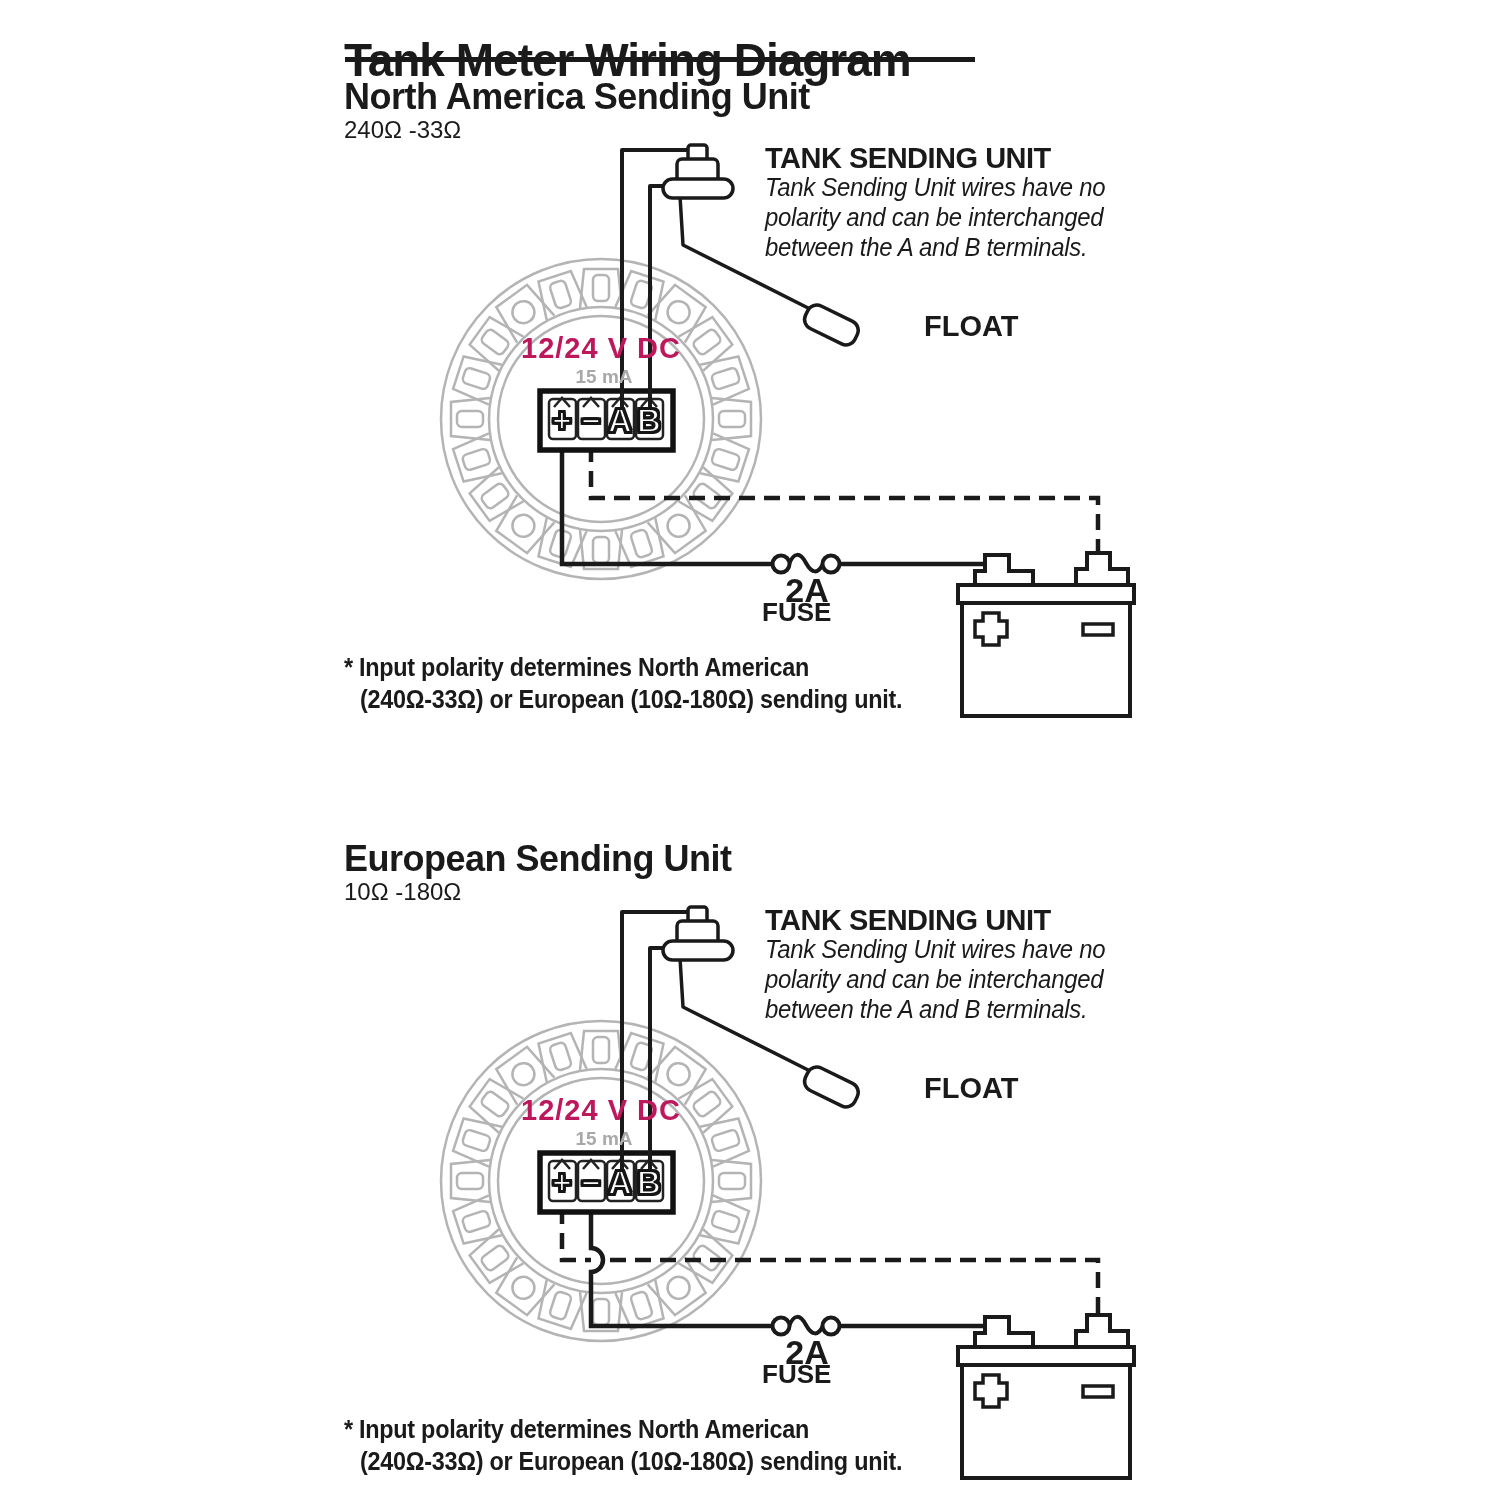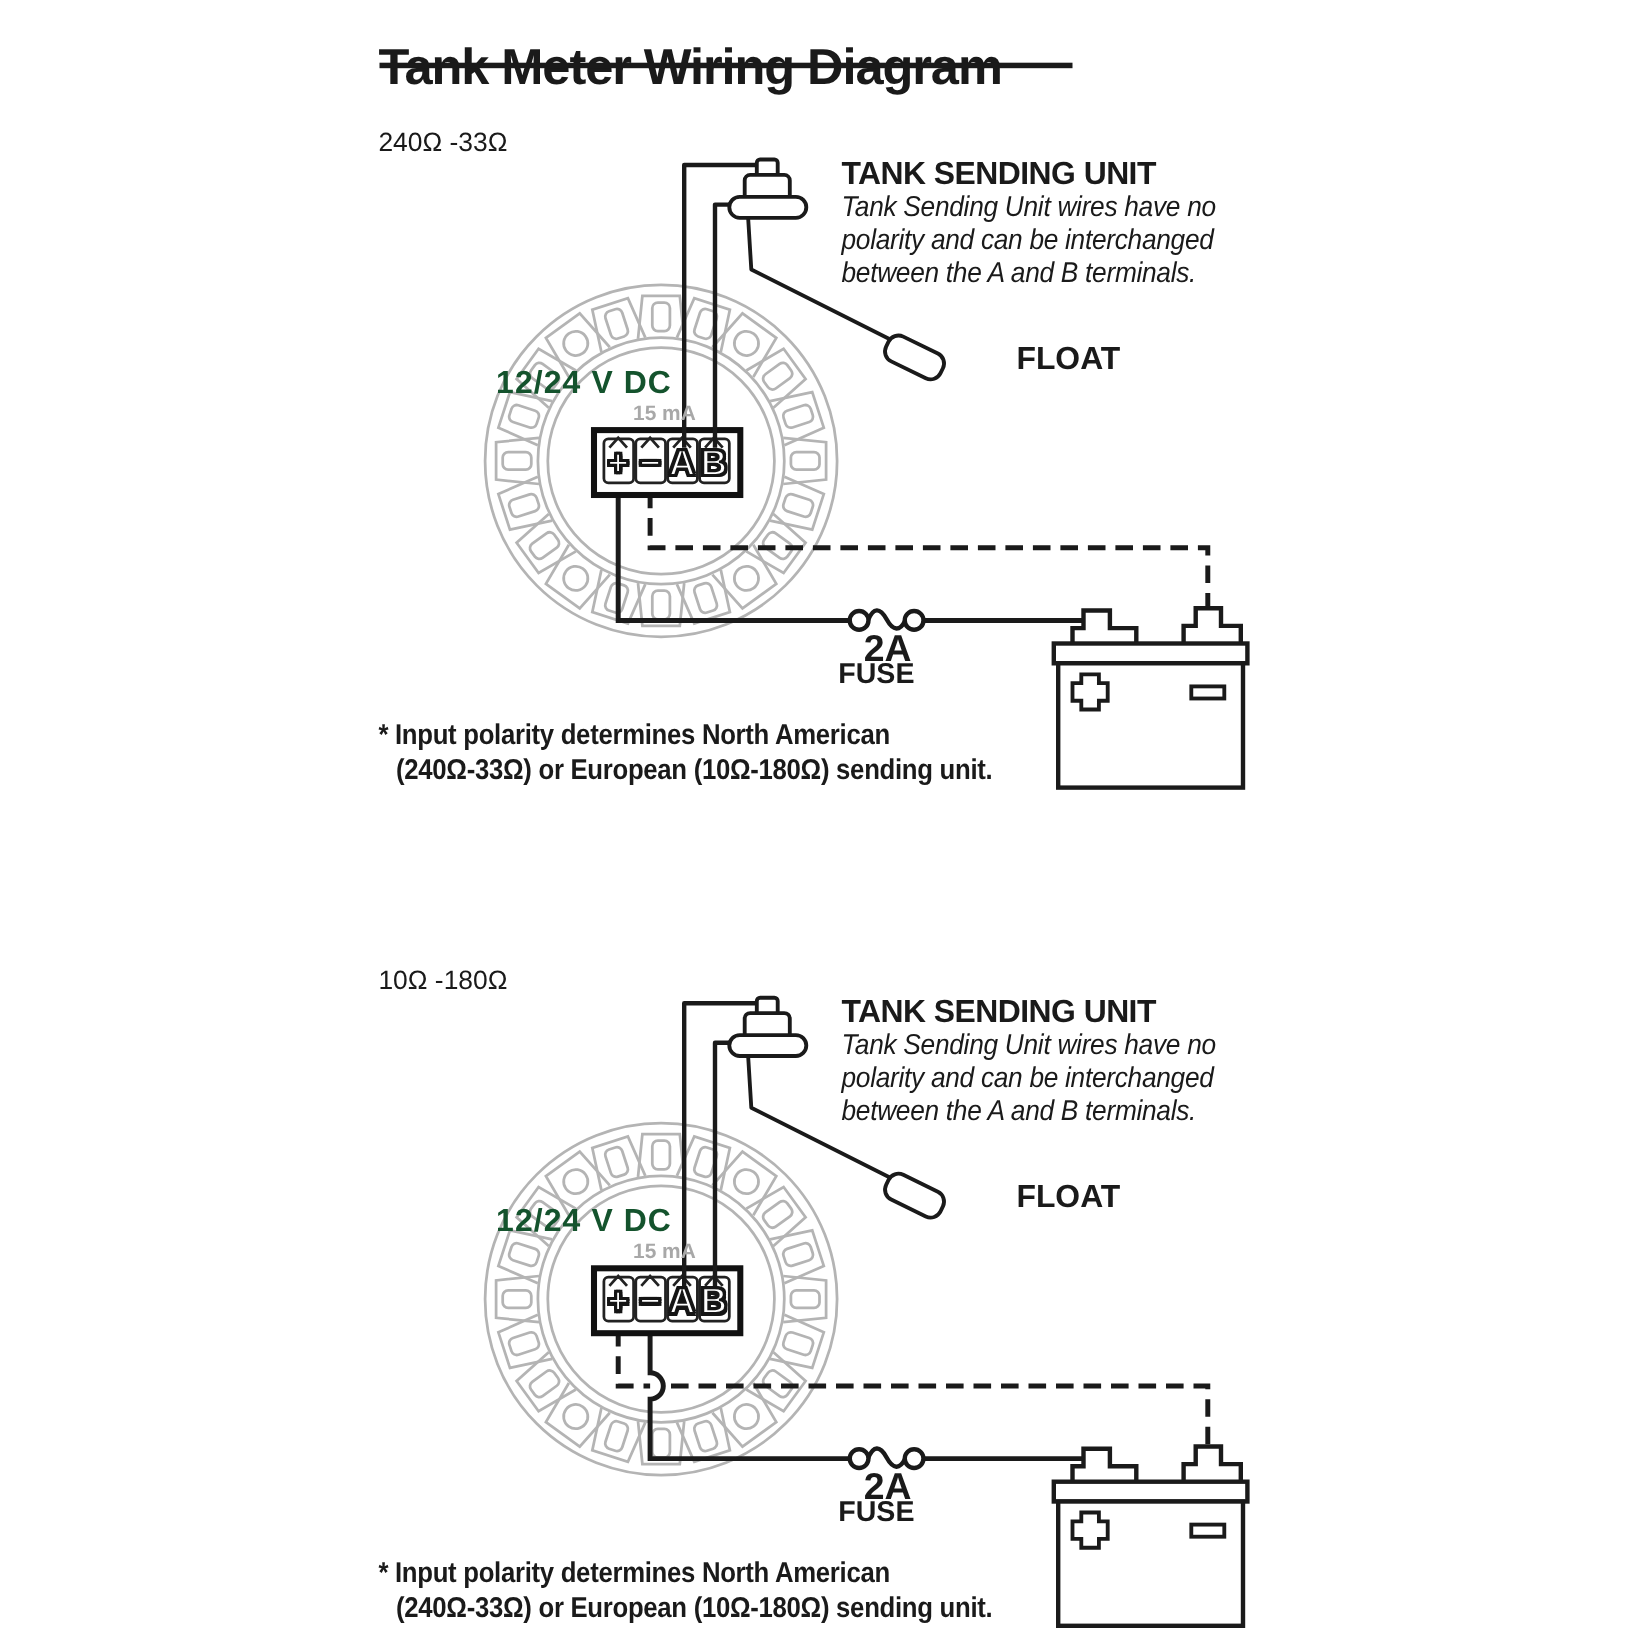--- a/index.html
+++ b/index.html
@@ -13,22 +13,22 @@
   .sec-eu{top:830px;height:667px;}
   .art{left:0;top:0;}
   .sec-title{left:344px;top:8px;font-size:36px;font-weight:bold;letter-spacing:-0.5px;}
   .sec-range{left:344px;top:48px;font-size:24px;}
   .tsu-h{left:765px;top:74px;font-size:29px;font-weight:bold;letter-spacing:-0.5px;}
   .tsu-note{left:765px;top:104px;font-size:26px;font-style:italic;line-height:30px;
             transform:scaleX(0.92);transform-origin:0 0;letter-spacing:-0.3px;}
   .float-lb{left:924px;top:242px;font-size:29px;font-weight:bold;}
   .fuse-amp{left:762px;top:503px;width:90px;text-align:center;font-size:34px;font-weight:bold;}
   .fuse-lb{left:762px;top:529px;width:90px;text-align:left;font-size:26px;font-weight:bold;}
-  .gvolt{left:451px;top:264px;width:300px;text-align:left;font-size:29px;font-weight:bold;
-         color:#14532d;letter-spacing:1px;}
+  .gvolt{left:451px;top:264px;width:300px;text-align:center;font-size:29px;font-weight:bold;
+         color:#be185d;letter-spacing:1px;}
   .gma{left:451px;top:298px;width:306px;text-align:center;font-size:19px;font-weight:bold;color:#a8a8a8;}
   .term{top:334px;width:28px;text-align:center;font-size:33px;font-weight:bold;color:#fff;
         -webkit-text-stroke:2px #151515;
         text-shadow:-2px -2px 0 #151515,2px -2px 0 #151515,-2px 2px 0 #151515,2px 2px 0 #151515,
                     0 -2px 0 #151515,0 2px 0 #151515,-2px 0 0 #151515,2px 0 0 #151515;}
   .t-plus{left:548px;} .t-minus{left:577px;} .t-a{left:606px;} .t-b{left:635px;}
   .fn{font-size:26px;font-weight:bold;letter-spacing:-0.3px;transform:scaleX(0.9);transform-origin:0 0;}
   .fn1{left:344px;top:584px;}
   .fn2{left:360px;top:616px;}
 </style>
@@ -115,20 +115,21 @@
       <use href="#g-gauge"></use>
       <path d="M562 378 V496 H772" stroke="#1a1a1a" stroke-width="4.5" fill="none"></path>
       <path d="M840 496 H986" stroke="#1a1a1a" stroke-width="4.5" fill="none"></path>
       <path d="M591 378 V430 H1098 V484" stroke="#1a1a1a" stroke-width="4.5" fill="none" stroke-dasharray="16 9"></path>
       <use href="#g-termblock"></use>
       <use href="#g-sendunit"></use>
       <use href="#g-fuse"></use>
       <use href="#g-battery"></use>
     </svg>
 
+    <div class="abs sec-title">North America Sending Unit</div>
     <div class="abs sec-range">240Ω -33Ω</div>
     <div class="abs tsu-h">TANK SENDING UNIT</div>
     <div class="abs tsu-note">
       <div>Tank Sending Unit wires have no</div>
       <div>polarity and can be interchanged</div>
       <div>between the A and B terminals.</div>
     </div>
     <div class="abs float-lb">FLOAT</div>
     <div class="abs gvolt">12/24 V DC</div>
     <div class="abs gma">15 mA</div>
@@ -148,20 +149,21 @@
       <path d="M562 378 V430 H1098 V484" stroke="#1a1a1a" stroke-width="4.5" fill="none" stroke-dasharray="16 9"></path>
       <path d="M591 418 A12 12 0 0 1 591 442 Z" fill="#ffffff" stroke="none"></path>
       <path d="M591 378 V418 A12 12 0 0 1 591 442 V496 H772" stroke="#1a1a1a" stroke-width="4.5" fill="none"></path>
       <path d="M840 496 H986" stroke="#1a1a1a" stroke-width="4.5" fill="none"></path>
       <use href="#g-termblock"></use>
       <use href="#g-sendunit"></use>
       <use href="#g-fuse"></use>
       <use href="#g-battery"></use>
     </svg>
 
+    <div class="abs sec-title">European Sending Unit</div>
     <div class="abs sec-range">10Ω -180Ω</div>
     <div class="abs tsu-h">TANK SENDING UNIT</div>
     <div class="abs tsu-note">
       <div>Tank Sending Unit wires have no</div>
       <div>polarity and can be interchanged</div>
       <div>between the A and B terminals.</div>
     </div>
     <div class="abs float-lb">FLOAT</div>
     <div class="abs gvolt">12/24 V DC</div>
     <div class="abs gma">15 mA</div>

